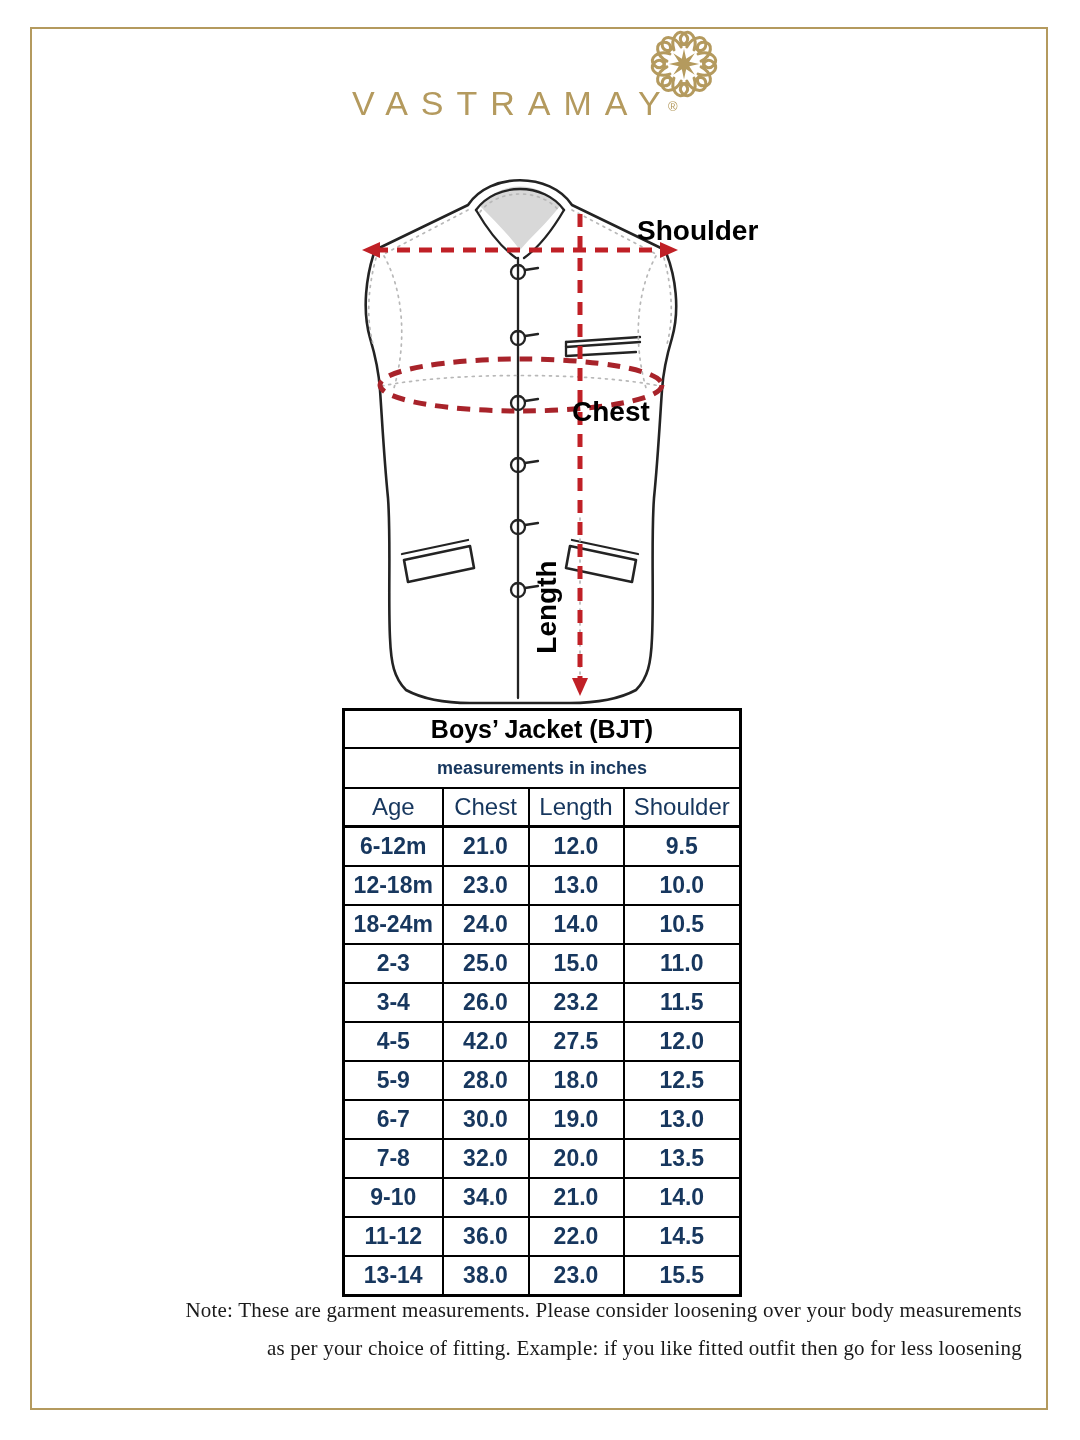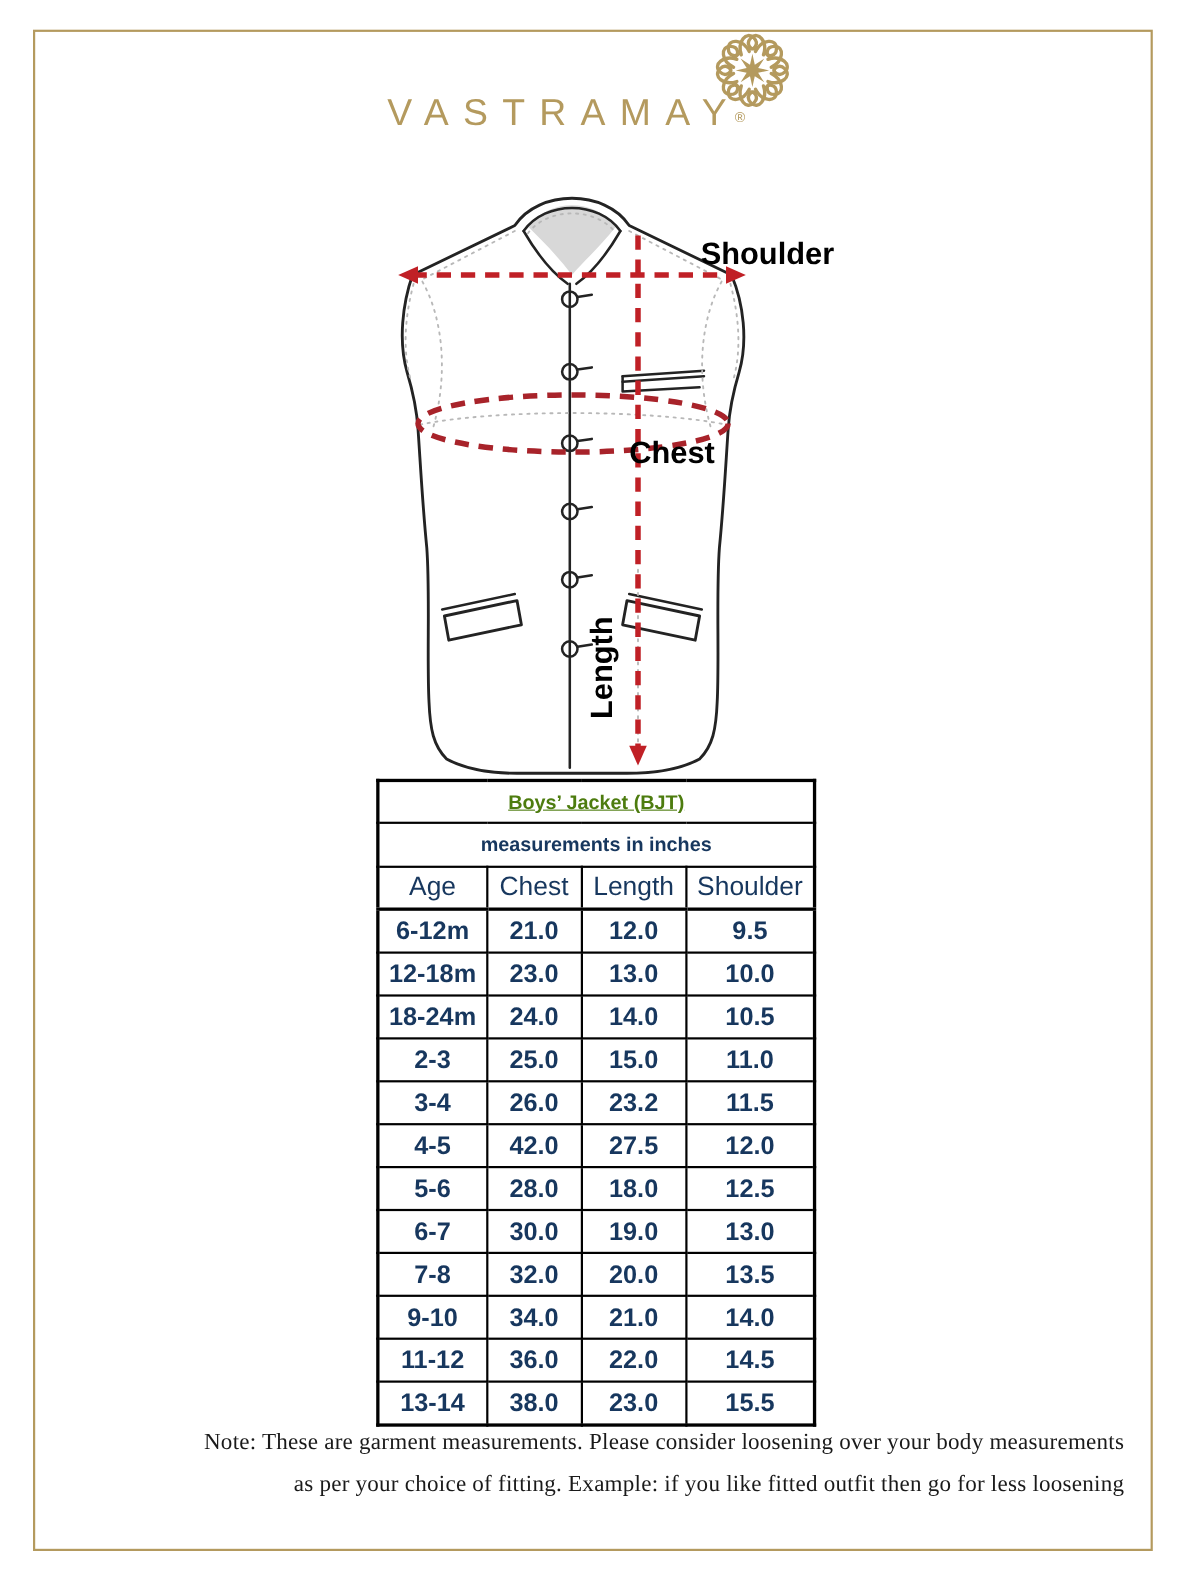--- a/index.html
+++ b/index.html
@@ -69,23 +69,22 @@
     font-family:"Liberation Sans", sans-serif;
   }
   table.size td,table.size th{
     border:2px solid #000;
     padding:0;
     text-align:center;
     vertical-align:middle;
     overflow:hidden;
   }
   td.tbl-title{
-    height:36px;font-size:18px;font-weight:700;color:#4d7c0f;
+    height:36px;font-size:25px;font-weight:700;color:#000000;
     border-bottom-width:2px;
-    text-decoration:underline;
   }
   td.tbl-subtitle{
     height:38px;font-size:18px;font-weight:700;color:var(--navy);
     text-align:right;padding-right:8px;
   }
   table.size th{
     height:36px;font-size:24px;font-weight:400;color:var(--navy);
     border-bottom-width:3px;
   }
   table.size tbody td{
@@ -262,21 +261,21 @@
           <td>23.2</td>
           <td>11.5</td>
         </tr>
         <tr>
           <td>4-5</td>
           <td>42.0</td>
           <td>27.5</td>
           <td>12.0</td>
         </tr>
         <tr>
-          <td>5-6</td>
+          <td>5-9</td>
           <td>28.0</td>
           <td>18.0</td>
           <td>12.5</td>
         </tr>
         <tr>
           <td>6-7</td>
           <td>30.0</td>
           <td>19.0</td>
           <td>13.0</td>
         </tr>

